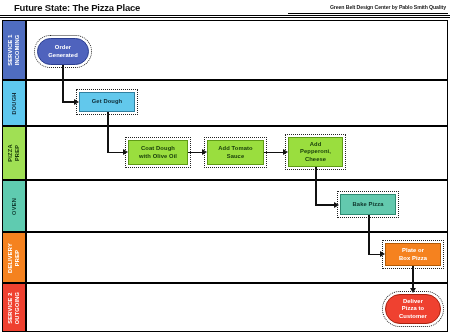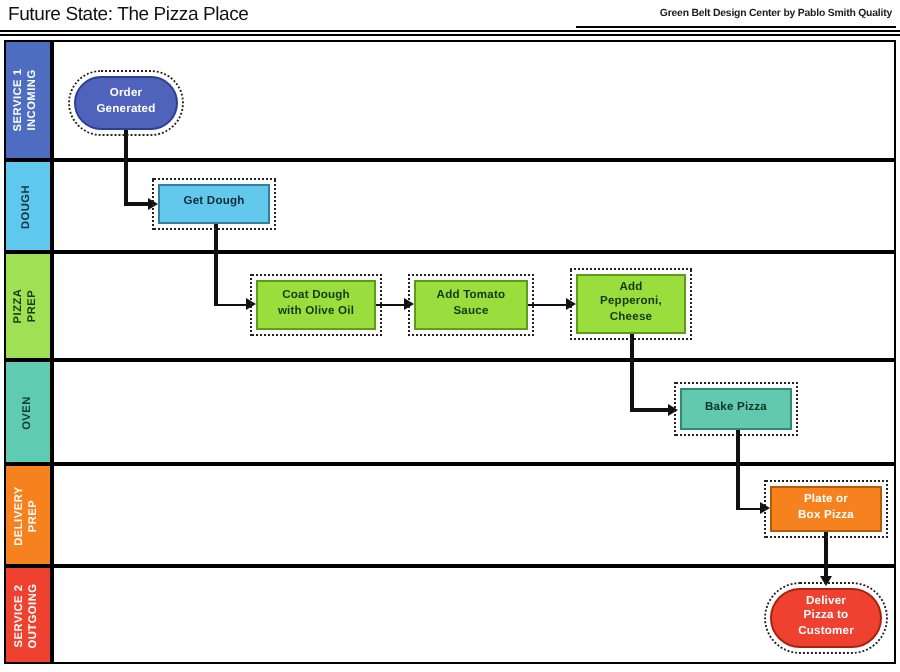--- a/index.html
+++ b/index.html
@@ -15,23 +15,23 @@
   #canvas {
     position: relative;
     width: 450px;
     height: 336px;
     background: #ffffff;
   }
 
   
   .hdr-title {
     position: absolute;
-    left: 4px; top: 2px;
+    left: 14px; top: 2px;
     font-size: 9.5px;
-    font-weight: normal;
+    font-weight: bold;
     letter-spacing: -0.2px;
     color: #111111;
     white-space: nowrap;
   }
   .hdr-sub {
     position: absolute;
     right: 4px; top: 4px;
     font-size: 5.2px;
     font-weight: bold;
     letter-spacing: -0.1px;

